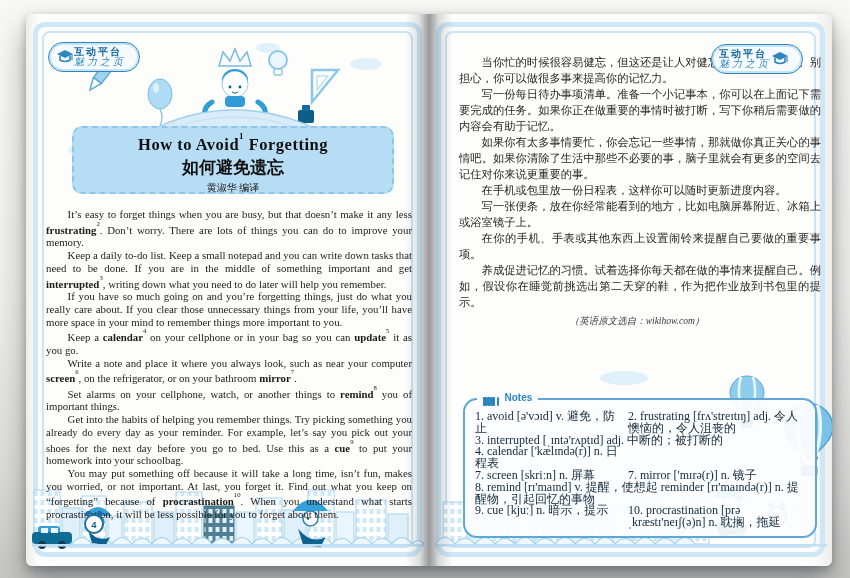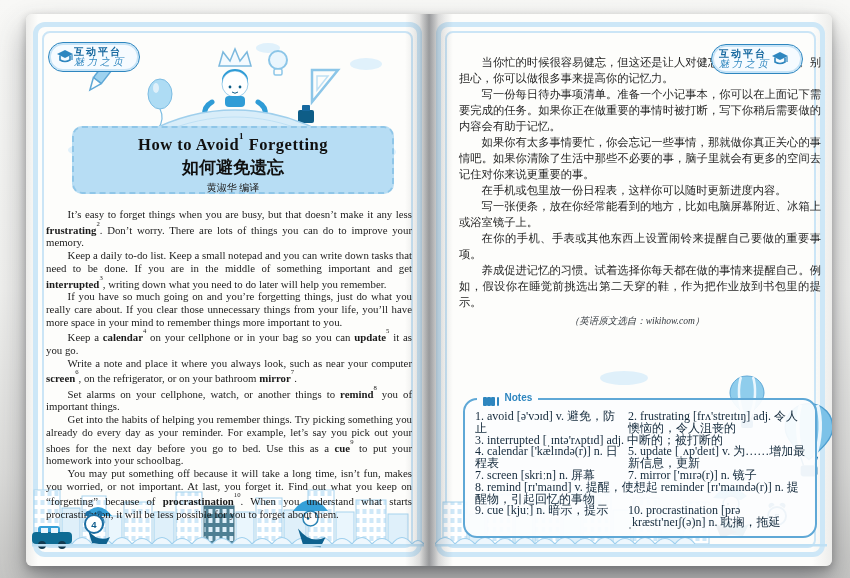--- a/index.html
+++ b/index.html
@@ -313,21 +313,20 @@
         <div>
             <div class="note-row">
               <span class="note-cell half">1. avoid [ə'vɔɪd] v. 避免，防止</span>
               <span class="note-cell">2. frustrating [frʌ'streɪtɪŋ] adj. 令人懊恼的，令人沮丧的</span>
             </div>
             <div class="note-row">
               <span class="note-cell">3. interrupted [ˌɪntə'rʌptɪd] adj. 中断的；被打断的</span>
             </div>
             <div class="note-row">
               <span class="note-cell half">4. calendar ['kælɪndə(r)] n. 日程表</span>
-              <span class="note-cell">5. update [ˌʌp'deɪt] v. 为……增加最新信息，更新</span>
             </div>
             <div class="note-row">
               <span class="note-cell half">7. screen [skriːn] n. 屏幕</span>
               <span class="note-cell">7. mirror ['mɪrə(r)] n. 镜子</span>
             </div>
             <div class="note-row">
               <span class="note-cell">8. remind [rɪ'maɪnd] v. 提醒，使想起 reminder [rɪ'maɪndə(r)] n. 提醒物，引起回忆的事物</span>
             </div>
             <div class="note-row">
               <span class="note-cell half">9. cue [kjuː] n. 暗示，提示</span>

